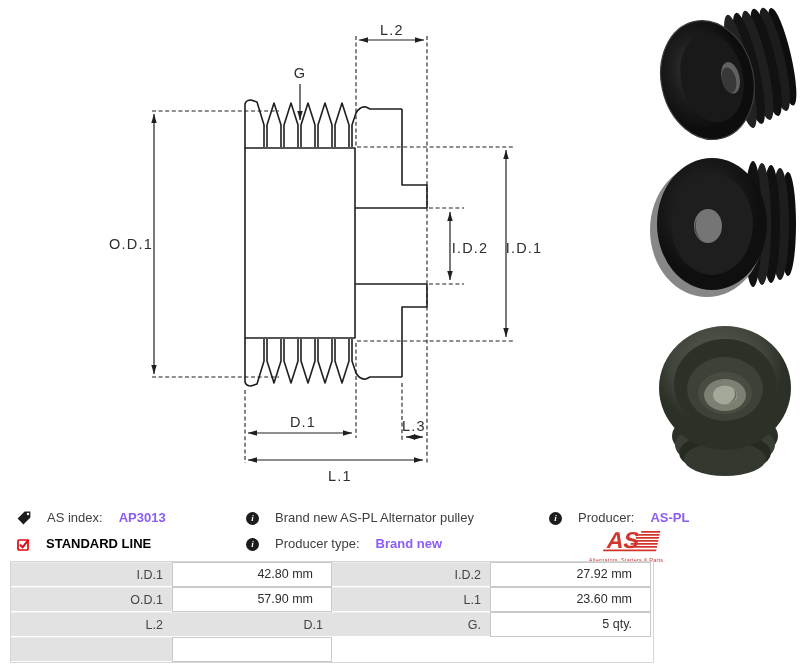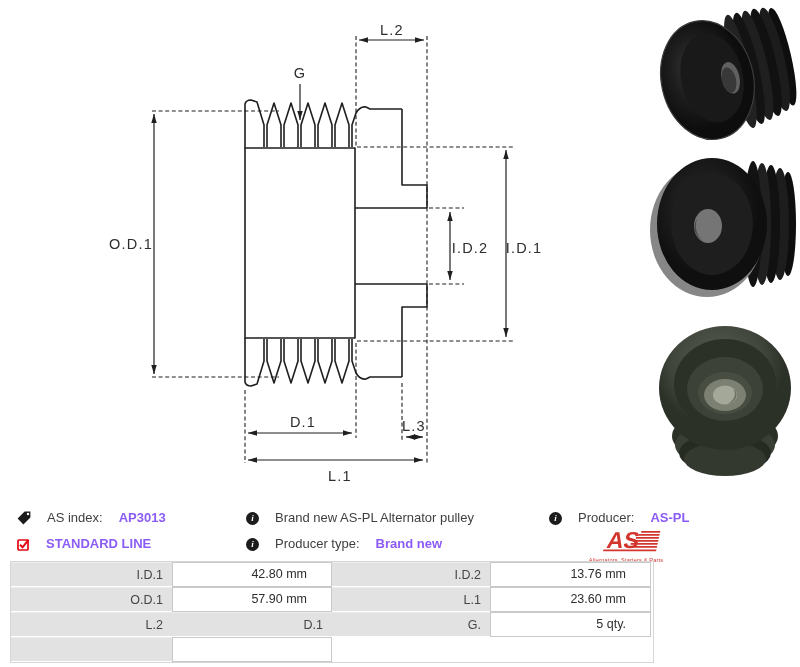--- a/index.html
+++ b/index.html
@@ -7,34 +7,34 @@
         font-family:"Liberation Sans", sans-serif;color:#3f3f3f;}
   .abs{position:absolute;}
 
   
   svg text.dim{font-family:"Liberation Sans", sans-serif;font-size:14.5px;letter-spacing:1.2px;fill:#2e2e2e;}
 
   
   .info-row{font-size:13px;line-height:16px;}
   .irow{position:absolute;display:flex;align-items:center;gap:16px;white-space:nowrap;}
   .b{font-weight:bold;color:#8b5cf6;}
-  .red{color:#8b5cf6;font-weight:bold;}
+  .red{color:#000000;font-weight:bold;}
   .info-icon{width:13px;height:13px;border-radius:50%;background:#1c1c1c;color:#fff;
              display:inline-flex;align-items:center;justify-content:center;
              font:italic bold 9px "Liberation Serif", serif;flex:0 0 auto;}
   .logo-sub{position:absolute;left:586px;top:552px;width:80px;text-align:center;
             font-size:5.5px;color:#d2352c;letter-spacing:.2px;white-space:nowrap;}
 
   
   .spec{position:absolute;left:10px;top:561px;width:642px;border:1px solid #d6d6d6;
         display:grid;grid-template-columns:161px 160px 158px 161px;grid-auto-rows:25px;
         font-size:12.5px;}
   .cl{background:#e2e2e2;color:#454545;text-align:right;padding-right:9px;line-height:24px;
       border-top:1px solid #ececec;border-bottom:1px solid #fff;}
-  .cv{background:#fff;color:#2e2e2e;text-align:right;padding-right:24px;line-height:23px;
+  .cv{background:#fff;color:#2e2e2e;text-align:right;padding-right:18px;line-height:23px;
       border:1px solid #c9c9c9;}
 </style>
 </head>
 <body>
 
 <div class="page">
 
   <svg class="abs" style="left:0;top:0" width="560" height="500" viewBox="0 0 560 500">
     <defs>
       <marker id="ah" markerWidth="9" markerHeight="5.5" refX="9" refY="2.75" orient="auto-start-reverse" markerUnits="userSpaceOnUse">
@@ -207,21 +207,21 @@
         <rect x="22" y="21.5" width="53" height="1.8" fill="#d2352c"></rect>
       </g>
     </svg>
     <div class="logo-sub">Alternators, Starters &amp; Parts</div>
   </div>
 
   <div class="spec">
     <div class="cl">I.D.1</div>
     <div class="cv">42.80 mm</div>
     <div class="cl">I.D.2</div>
-    <div class="cv">13.76 mm</div>
+    <div class="cv">27.92 mm</div>
 
     <div class="cl">O.D.1</div>
     <div class="cv">57.90 mm</div>
     <div class="cl">L.1</div>
     <div class="cv">23.60 mm</div>
 
     <div class="cl">L.2</div>
     <div class="cl">D.1</div>
 
     <div class="cl">G.</div>

